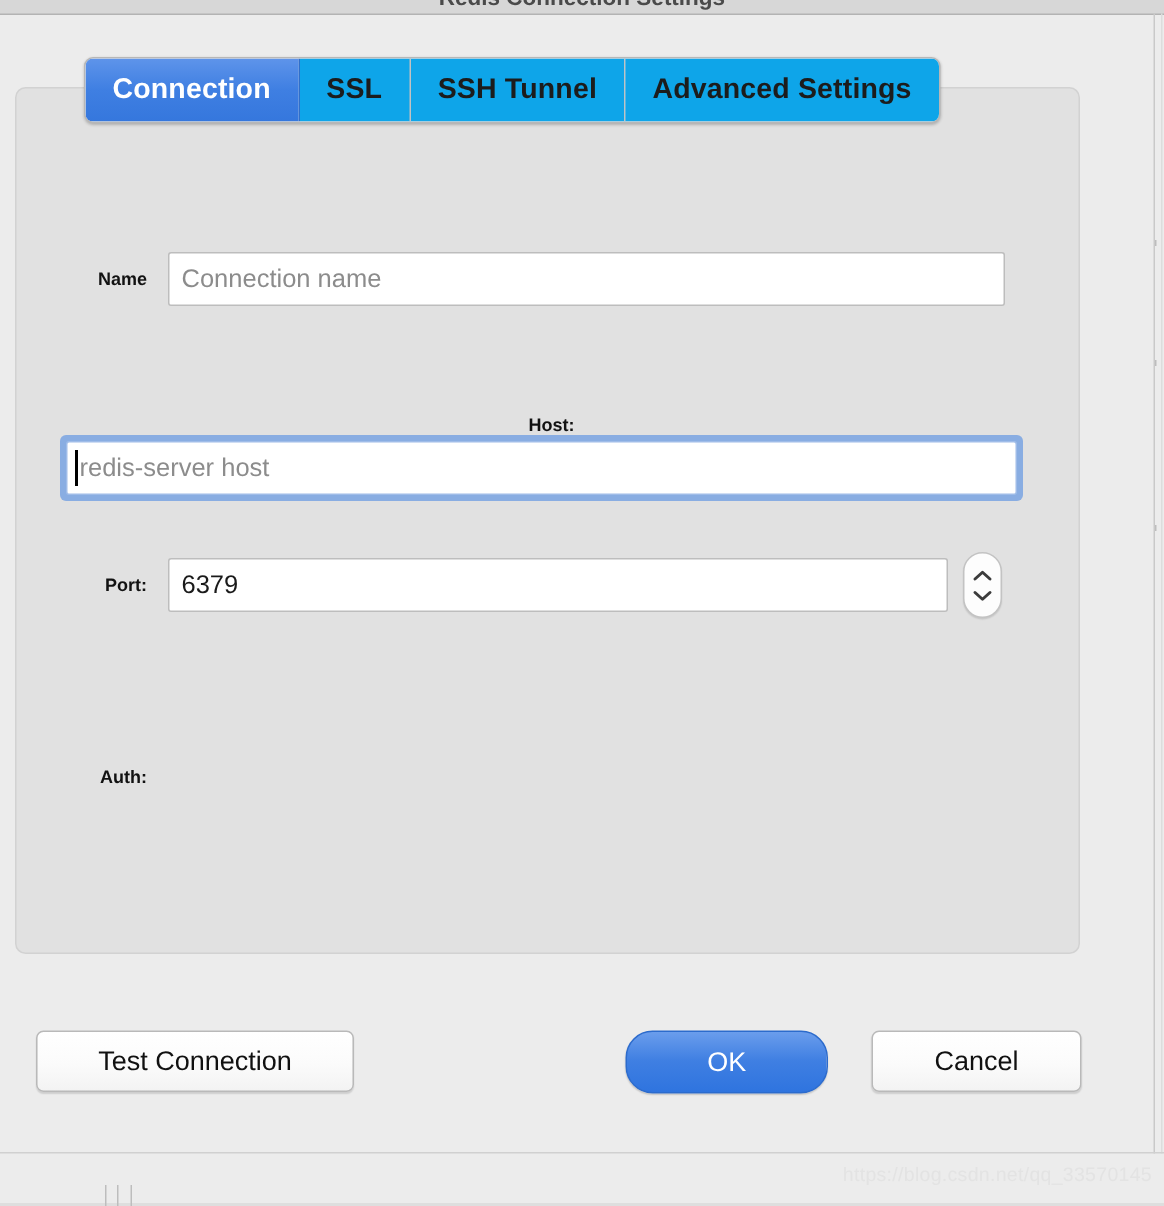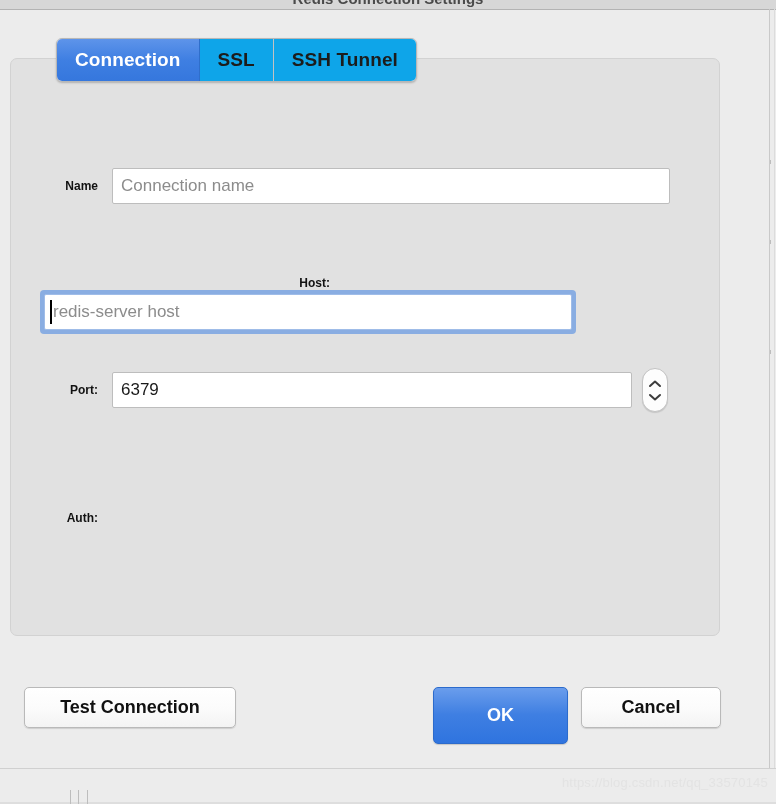--- a/index.html
+++ b/index.html
@@ -157,21 +157,21 @@
   }
   .field::placeholder { color: #8c8c8c; opacity: 1; }
   .field.w-name { width: 558px; }
   .field.w-auth { width: 558px; }
   .field.w-port { width: 520px; }
 
   
   .focus-wrap {
     position: relative;
     box-sizing: border-box;
-    width: 536px;
+    width: 642px;
     height: 44px;
     padding: 4px;
     border-radius: 4px;
     background: #89ade2;
   }
   .focus-wrap .field {
     width: 100%;
     height: 36px;
     border: 1px solid #9fbce8;
   }
@@ -201,39 +201,39 @@
 
   
   .btn {
     position: absolute;
     box-sizing: border-box;
     display: flex;
     align-items: center;
     justify-content: center;
     font-family: "Liberation Sans", sans-serif;
     font-size: 18px;
-    font-weight: bold;
+    font-weight: normal;
     border-radius: 5px;
     cursor: default;
     white-space: nowrap;
   }
   .btn-plain {
     background: linear-gradient(to bottom, #ffffff 0%, #fbfbfb 55%, #f3f3f3 100%);
     border: 1px solid #b9b9b9;
     color: #111111;
     box-shadow: 0 1px 1px rgba(0,0,0,0.13);
   }
   .btn-primary {
     background: linear-gradient(to bottom, #6a9dec 0%, #3f7fe2 48%, #2f74df 100%);
     border: 1px solid #2c6bcc;
     color: #ffffff;
     box-shadow: 0 1px 1px rgba(0,0,0,0.16);
   }
   .btn-test   { left: 24px;  top: 687px; width: 212px; height: 41px; }
-  .btn-ok     { left: 433px; top: 687px; width: 135px; height: 57px; }
+  .btn-ok     { left: 417px; top: 687px; width: 135px; height: 42px; border-radius: 18px; }
   .btn-cancel { left: 581px; top: 687px; width: 140px; height: 41px; }
 
   
   .watermark {
     position: absolute;
     right: 8px;
     top: 775px;
     font-size: 13px;
     color: #e3e3e3;
     letter-spacing: 0.2px;
@@ -257,20 +257,21 @@
   <div class="tick" style="left:770px;top:240px;height:4px;"></div>
   <div class="tick" style="left:770px;top:350px;height:4px;"></div>
   <div class="tick" style="left:70px;top:790px;height:14px;"></div>
   <div class="tick" style="left:78px;top:790px;height:14px;"></div>
   <div class="tick" style="left:87px;top:790px;height:14px;"></div>
 
   <div class="tabbar">
     <div class="tab active">Connection</div>
     <div class="tab">SSL</div>
     <div class="tab">SSH Tunnel</div>
+    <div class="tab">Advanced Settings</div>
   </div>
 
   <div class="panel"></div>
 
   <div class="row row-name">
     <div class="flabel">Name</div>
     <input class="field w-name" type="text" value="" placeholder="Connection name" style="">
   </div>
 
   <div class="row row-host" style="height:44px;">

